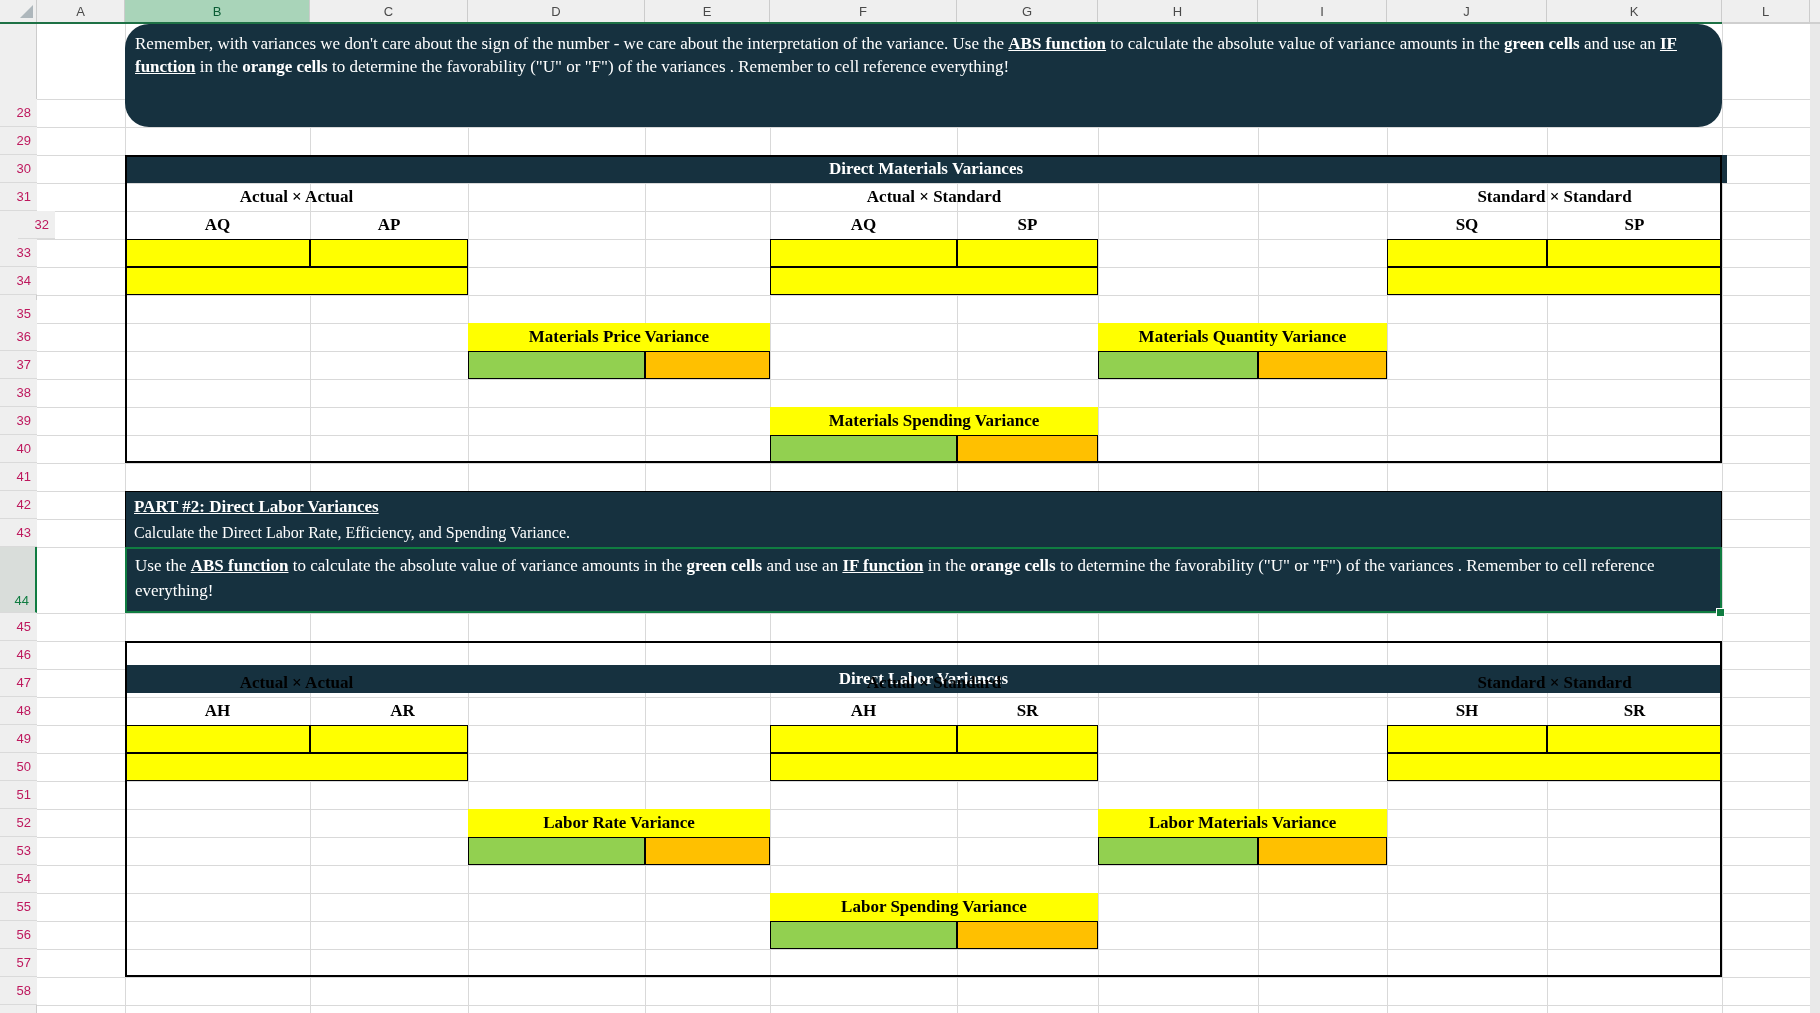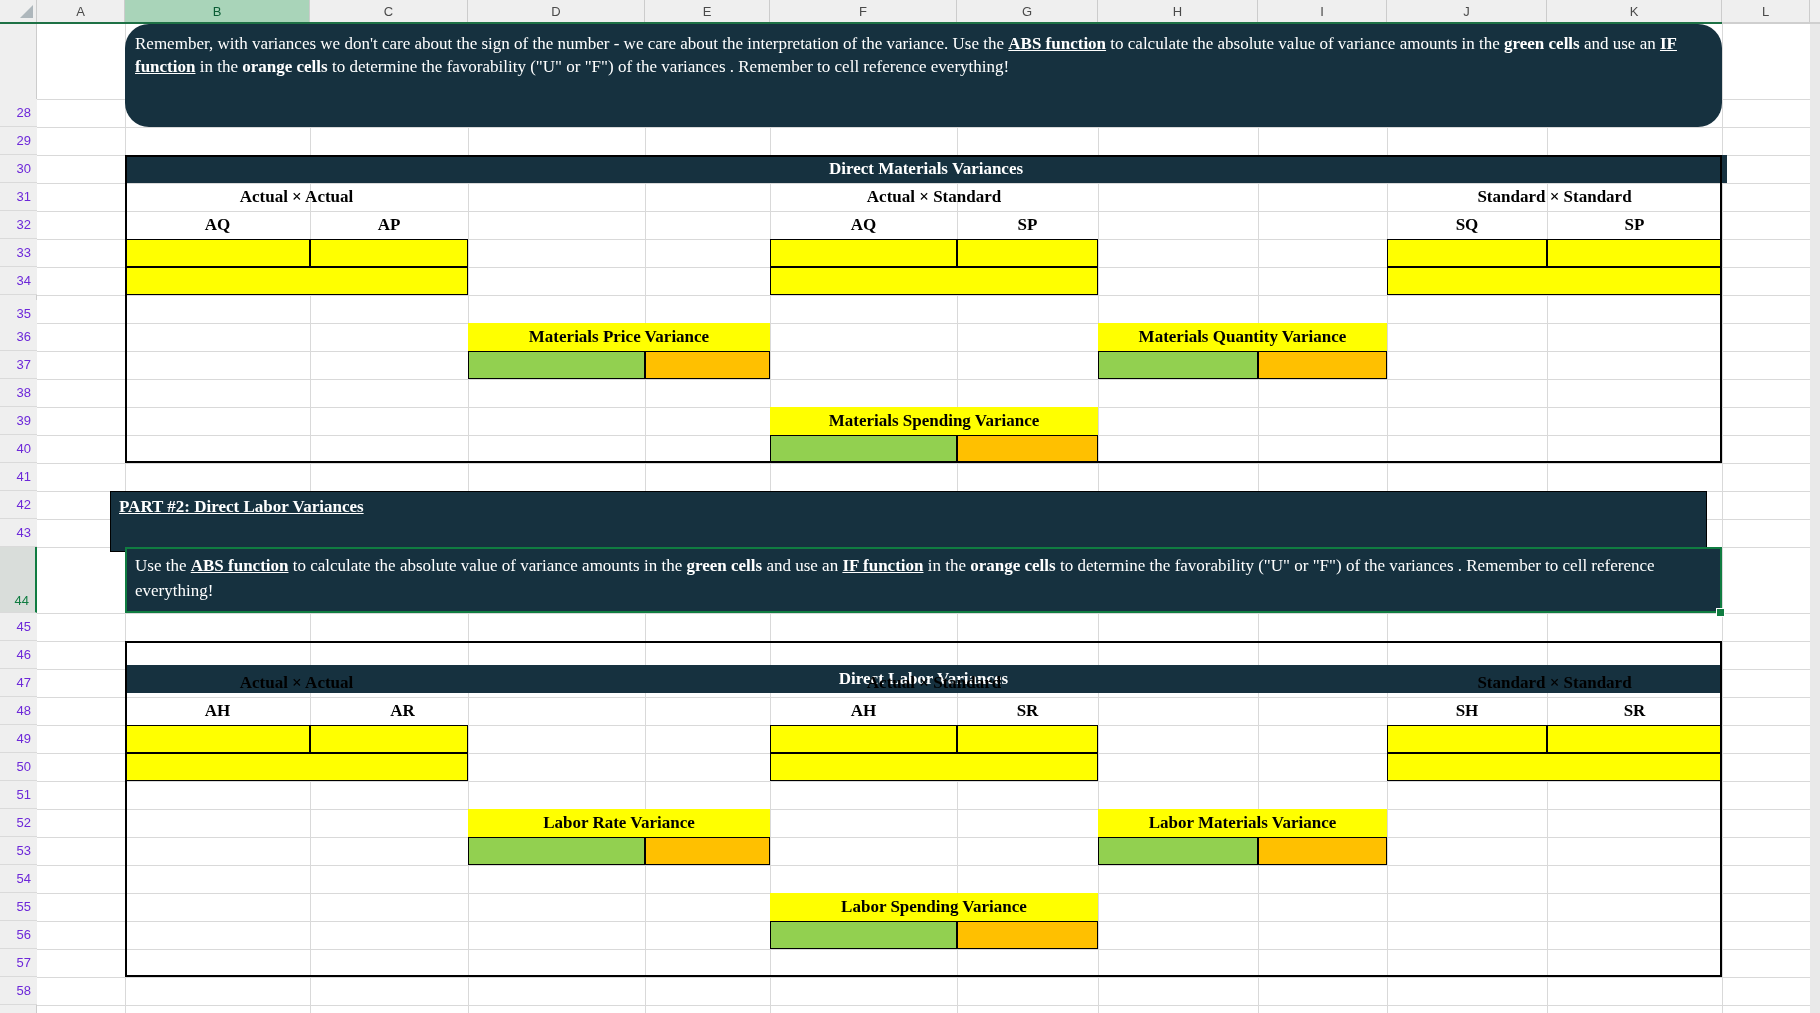--- a/index.html
+++ b/index.html
@@ -10,37 +10,37 @@
   #col-strip{left:0;top:0;width:1820px;height:22px;background:#EFEFEF;}
   #hdr-underline-green{left:0;top:22px;width:1722px;height:2px;background:#1E7145;}
   #hdr-underline-gray{left:1722px;top:22px;width:98px;height:2px;background:#CFCFCF;}
   .colhdr{position:absolute;box-sizing:border-box;top:0;height:22px;display:flex;align-items:center;justify-content:center;
           font-size:13px;color:#4a4a4a;border-right:1px solid #CCCCCC;background:#EFEFEF;}
   .colhdr.selcol{background:#A9D4B9;color:#0B5C35;}
   #corner{left:0;top:0;width:37px;height:22px;background:#EFEFEF;border-right:1px solid #CCCCCC;}
   #corner-triangle{left:20px;top:5px;width:0;height:0;border-left:13px solid transparent;border-bottom:13px solid #AEB7BC;}
   #row-strip{left:0;top:24px;width:37px;height:989px;background:#EFEFEF;border-right:1px solid #CCCCCC;}
   .rowhdr{position:absolute;box-sizing:border-box;left:0;width:37px;display:flex;align-items:center;justify-content:flex-end;
-          padding-right:6px;font-size:13px;color:#6d28d9;border-bottom:1px solid #DADADA;background:#EFEFEF;}
+          padding-right:6px;font-size:13px;color:#be185d;border-bottom:1px solid #DADADA;background:#EFEFEF;}
   .rowhdr.selrow{background:#D9DDDA;color:#107C41;border-right:2px solid #107C41;align-items:flex-end;padding-bottom:4px;}
   #right-margin{left:1810px;top:24px;width:10px;height:989px;background:#E9E9E9;}
   .gridline{position:absolute;background:#D9D9D9;}
   
   .navy{background:#16313F;color:#fff;font-family:"Liberation Serif",serif;}
   .banner{left:125px;top:24px;width:1597px;height:103px;padding:8px 10px 0 10px;font-size:17px;line-height:23px;border-radius:24px;}
   .outer-box{border:2px solid #000;background:transparent;pointer-events:none;}
   .section-title{display:flex;align-items:center;justify-content:center;font-weight:bold;font-size:17px;}
   .grp-hdr,.col-lbl{position:absolute;box-sizing:border-box;height:28px;display:flex;align-items:center;justify-content:center;
           font-family:"Liberation Serif",serif;font-weight:bold;font-size:17px;color:#000;}
   .ycell{position:absolute;box-sizing:border-box;background:#FFFF00;border:1px solid #000;height:28px;}
   .ylabel{position:absolute;box-sizing:border-box;background:#FFFF00;height:28px;display:flex;align-items:center;justify-content:center;
           font-family:"Liberation Serif",serif;font-weight:bold;font-size:17px;color:#000;}
   .gcell{position:absolute;box-sizing:border-box;background:#92D050;border:1px solid #000;height:28px;}
   .ocell{position:absolute;box-sizing:border-box;background:#FFC000;border:1px solid #000;height:28px;}
-  .part2{left:110px;top:491px;width:1597px;height:61px;border:1px solid #000;padding:2px 0 16px 8px;}
+  .part2{left:125px;top:491px;width:1597px;height:61px;border:1px solid #000;padding:2px 0 16px 8px;}
   .part2-title{font-size:17px;font-weight:bold;text-decoration:underline;line-height:26px;}
   .part2-sub{font-size:16px;line-height:26px;}
   .selcell{left:125px;top:547px;width:1597px;height:66px;border:2px solid #107C41;padding:4px 8px 0 8px;
            font-size:17px;line-height:25px;}
   #fill-handle{left:1716px;top:608px;width:9px;height:9px;background:#107C41;border:1px solid #fff;}
   .b{font-weight:bold;}
   .u{text-decoration:underline;}
   .z1{z-index:1;}
 </style>
 </head>
@@ -112,21 +112,21 @@
   </div>
 <div class="abs" id="corner">
   <div class="abs" id="corner-triangle"></div>
 </div>
 <div class="abs" id="row-strip"></div>
 <div id="row-headers">
     <div class="rowhdr" style="top: 99px; height: 28px;">28</div>
     <div class="rowhdr" style="top: 127px; height: 28px;">29</div>
     <div class="rowhdr" style="top: 155px; height: 28px;">30</div>
     <div class="rowhdr" style="top: 183px; height: 28px;">31</div>
-    <div class="rowhdr" style="top: 211px; height: 28px;">32</div>
+    <div class="rowhdr" style="top: 211px; height: 28px; margin-left: 18px;">32</div>
     <div class="rowhdr" style="top: 239px; height: 28px;">33</div>
     <div class="rowhdr" style="top: 267px; height: 28px;">34</div>
     <div class="rowhdr" style="top: 300px; height: 28px;">35</div>
     <div class="rowhdr" style="top: 323px; height: 28px;">36</div>
     <div class="rowhdr" style="top: 351px; height: 28px;">37</div>
     <div class="rowhdr" style="top: 379px; height: 28px;">38</div>
     <div class="rowhdr" style="top: 407px; height: 28px;">39</div>
     <div class="rowhdr" style="top: 435px; height: 28px;">40</div>
     <div class="rowhdr" style="top: 463px; height: 28px;">41</div>
     <div class="rowhdr" style="top: 491px; height: 28px;">42</div>
@@ -183,20 +183,21 @@
 <div class="ocell z1" style="left:1258px;top:351px;width:129px;"></div>
 
 <div class="ylabel z1" style="left:770px;top:407px;width:328px;">Materials Spending Variance</div>
 <div class="gcell z1" style="left:770px;top:435px;width:187px;"></div>
 <div class="ocell z1" style="left:957px;top:435px;width:141px;"></div>
 
 <div class="abs outer-box z1" style="left:125px;top:155px;width:1597px;height:308px;"></div>
 
 <div class="abs navy part2 z1">
   <div class="part2-title">PART #2: Direct Labor Variances</div>
+  <div class="part2-sub">Calculate the Direct Labor Rate, Efficiency, and Spending Variance.</div>
 </div>
 
 <div class="abs navy selcell z1"><span>Use the </span><span class="b u">ABS function</span><span> to calculate the absolute value of variance amounts in the </span><span class="b">green cells</span><span> and use an </span><span class="b u">IF function</span><span> in the </span><span class="b">orange cells</span><span> to determine the favorability ("U" or "F") of the variances . Remember to cell reference everything!</span></div>
 <div class="abs z1" id="fill-handle"></div>
 
 <div class="abs navy section-title z1" style="left:125px;top:641px;width:1597px;height:28px;margin-top:24px;">Direct Labor Variances</div>
 
 <div class="grp-hdr z1" style="left:125px;top:669px;width:343px;">Actual × Actual</div>
 <div class="grp-hdr z1" style="left:770px;top:669px;width:328px;">Actual × Standard</div>
 <div class="grp-hdr z1" style="left:1387px;top:669px;width:335px;">Standard × Standard</div>

